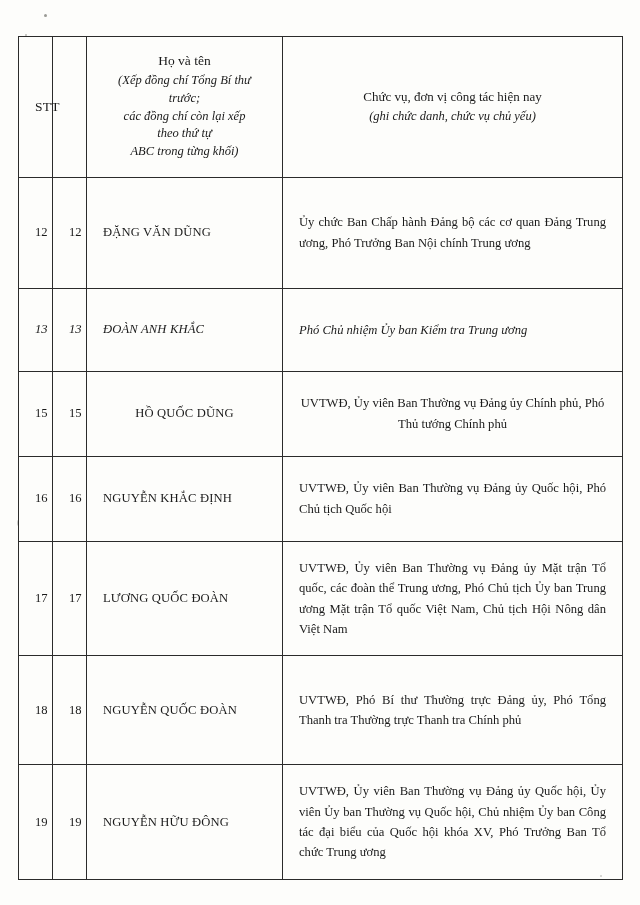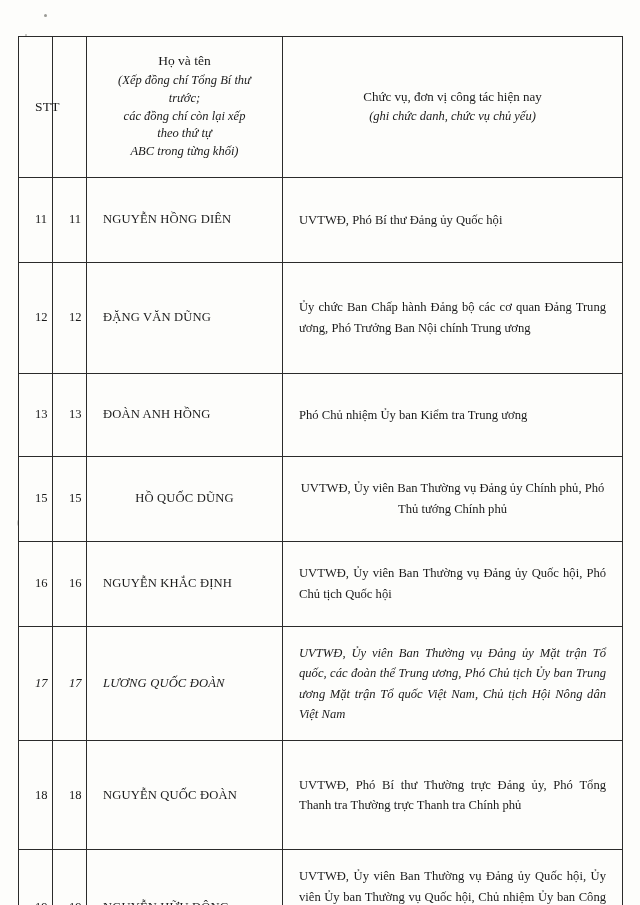--- a/index.html
+++ b/index.html
@@ -94,25 +94,25 @@
   }
   td.pos {
     padding: 7px 10px 7px 10px;
     line-height: 1.62;
     font-size: 12.6px;
     text-align: justify;
     vertical-align: middle;
   }
   tr.r-h1 td { height: 52px; }
   tr.r-h2 td { height: 78px; }
-  tr.r-h3 td { height: 50px; }
+  tr.r-h3 td { height: 50px; font-style: italic; }
   tr.r-h4 td { height: 50px; }
   tr.r-h5 td { height: 52px; text-align: center; }
   tr.r-h6 td { height: 52px; }
-  tr.r-h7 td { height: 80px; font-style: italic; }
+  tr.r-h7 td { height: 80px; }
   tr.r-h8 td { height: 76px; }
   tr.r-h9 td { height: 78px; }
   tr.r-h10 td { height: 56px; }
 </style>
 </head>
 <body>
 
 <div class="page">
   <div class="speck s1"></div>
   <div class="speck s2"></div>
@@ -136,36 +136,30 @@
           <span class="hdr-sub">các đồng chí còn lại xếp theo thứ tự</span>
           <span class="hdr-sub">ABC trong từng khối)</span>
         </th>
         <th>
           <span class="hdr-pos-main">Chức vụ, đơn vị công tác hiện nay</span>
           <span class="hdr-sub">(ghi chức danh, chức vụ chủ yếu)</span>
         </th>
       </tr>
     </thead>
     <tbody>
-      <tr class="r-h1">
-        <td class="num">11</td>
-        <td class="num">11</td>
-        <td class="name">NGUYỄN HỒNG DIÊN</td>
-        <td class="pos">UVTWĐ, Phó Bí thư Đảng ủy Quốc hội</td>
-      </tr>
       <tr class="r-h2">
         <td class="num">12</td>
         <td class="num">12</td>
         <td class="name">ĐẶNG VĂN DŨNG</td>
         <td class="pos">Ủy chức Ban Chấp hành Đảng bộ các cơ quan Đảng Trung ương, Phó Trưởng Ban Nội chính Trung ương</td>
       </tr>
       <tr class="r-h3">
         <td class="num">13</td>
         <td class="num">13</td>
-        <td class="name">ĐOÀN ANH HỒNG</td>
+        <td class="name">ĐOÀN ANH KHẮC</td>
         <td class="pos">Phó Chủ nhiệm Ủy ban Kiểm tra Trung ương</td>
       </tr>
       <tr class="r-h5">
         <td class="num">15</td>
         <td class="num">15</td>
         <td class="name">HỒ QUỐC DŨNG</td>
         <td class="pos">UVTWĐ, Ủy viên Ban Thường vụ Đảng ủy Chính phủ, Phó Thủ tướng Chính phủ</td>
       </tr>
       <tr class="r-h6">
         <td class="num">16</td>

